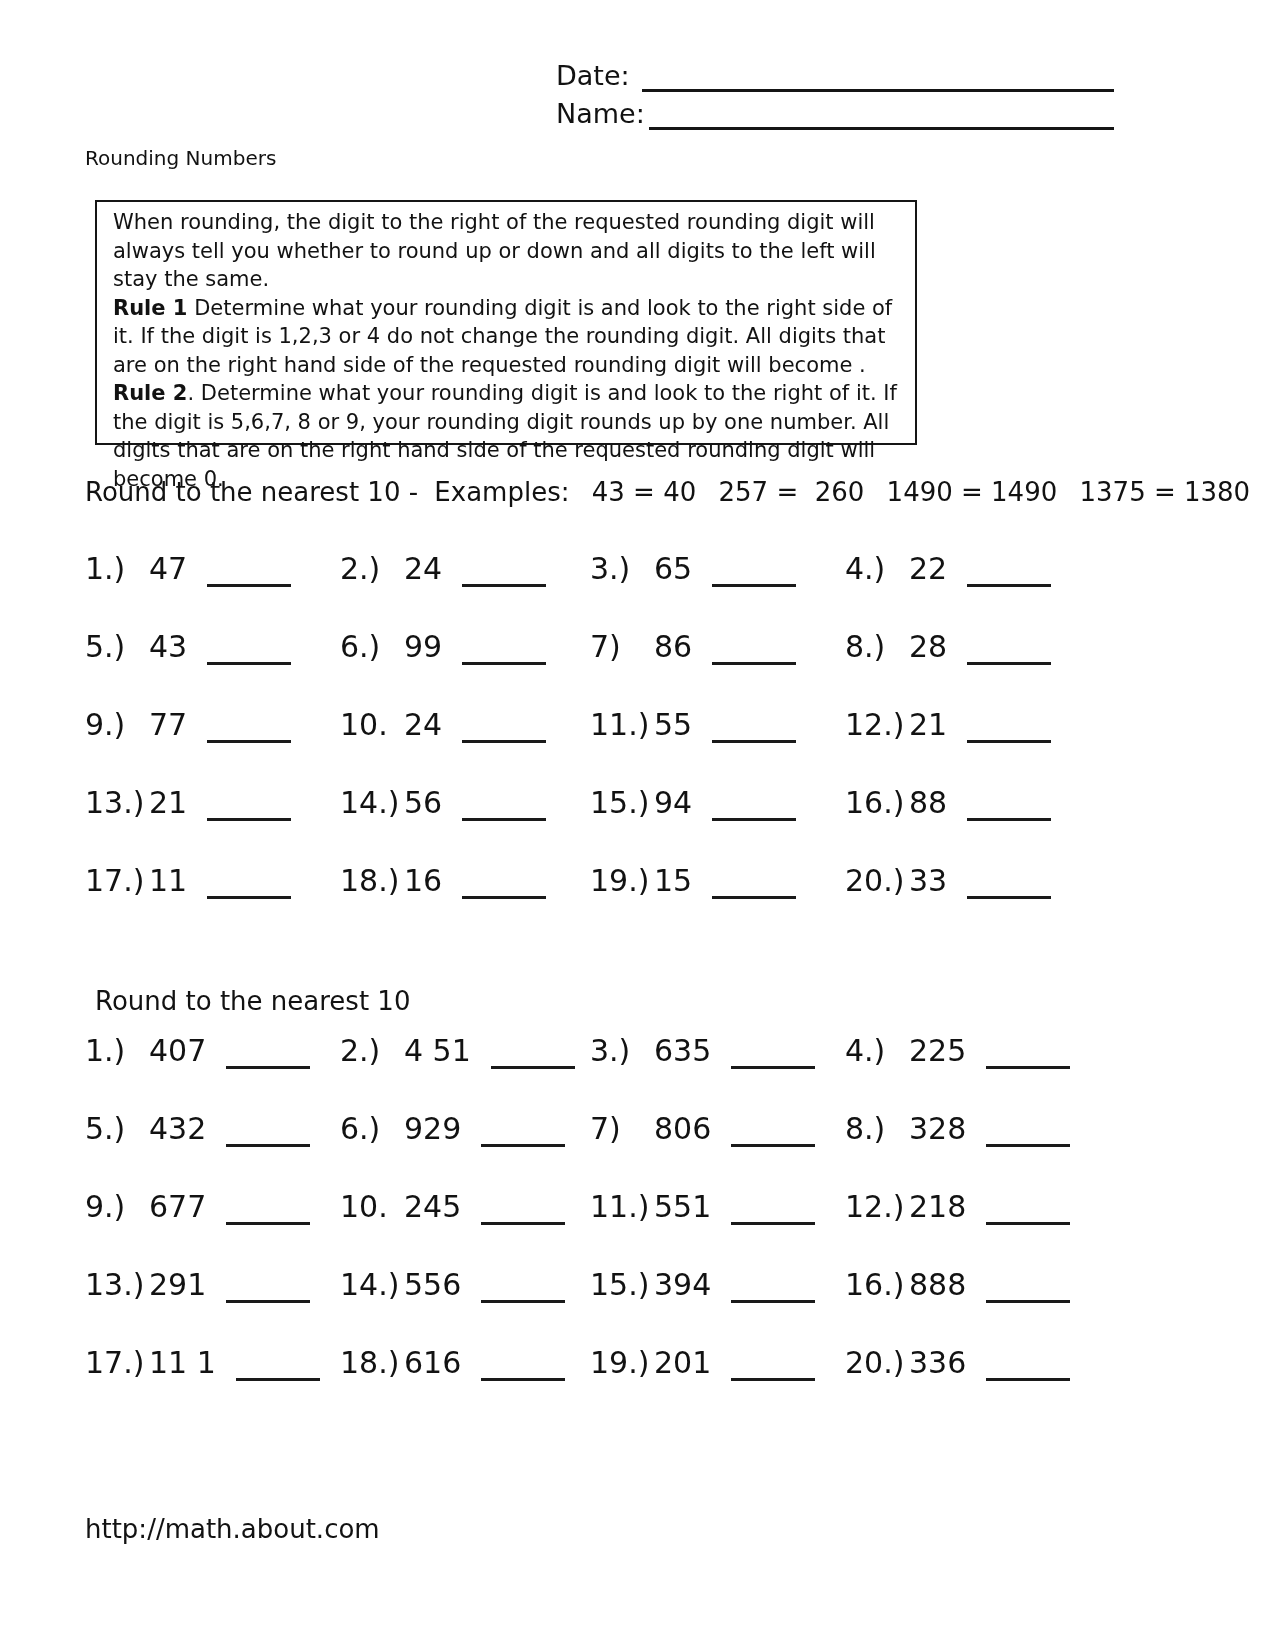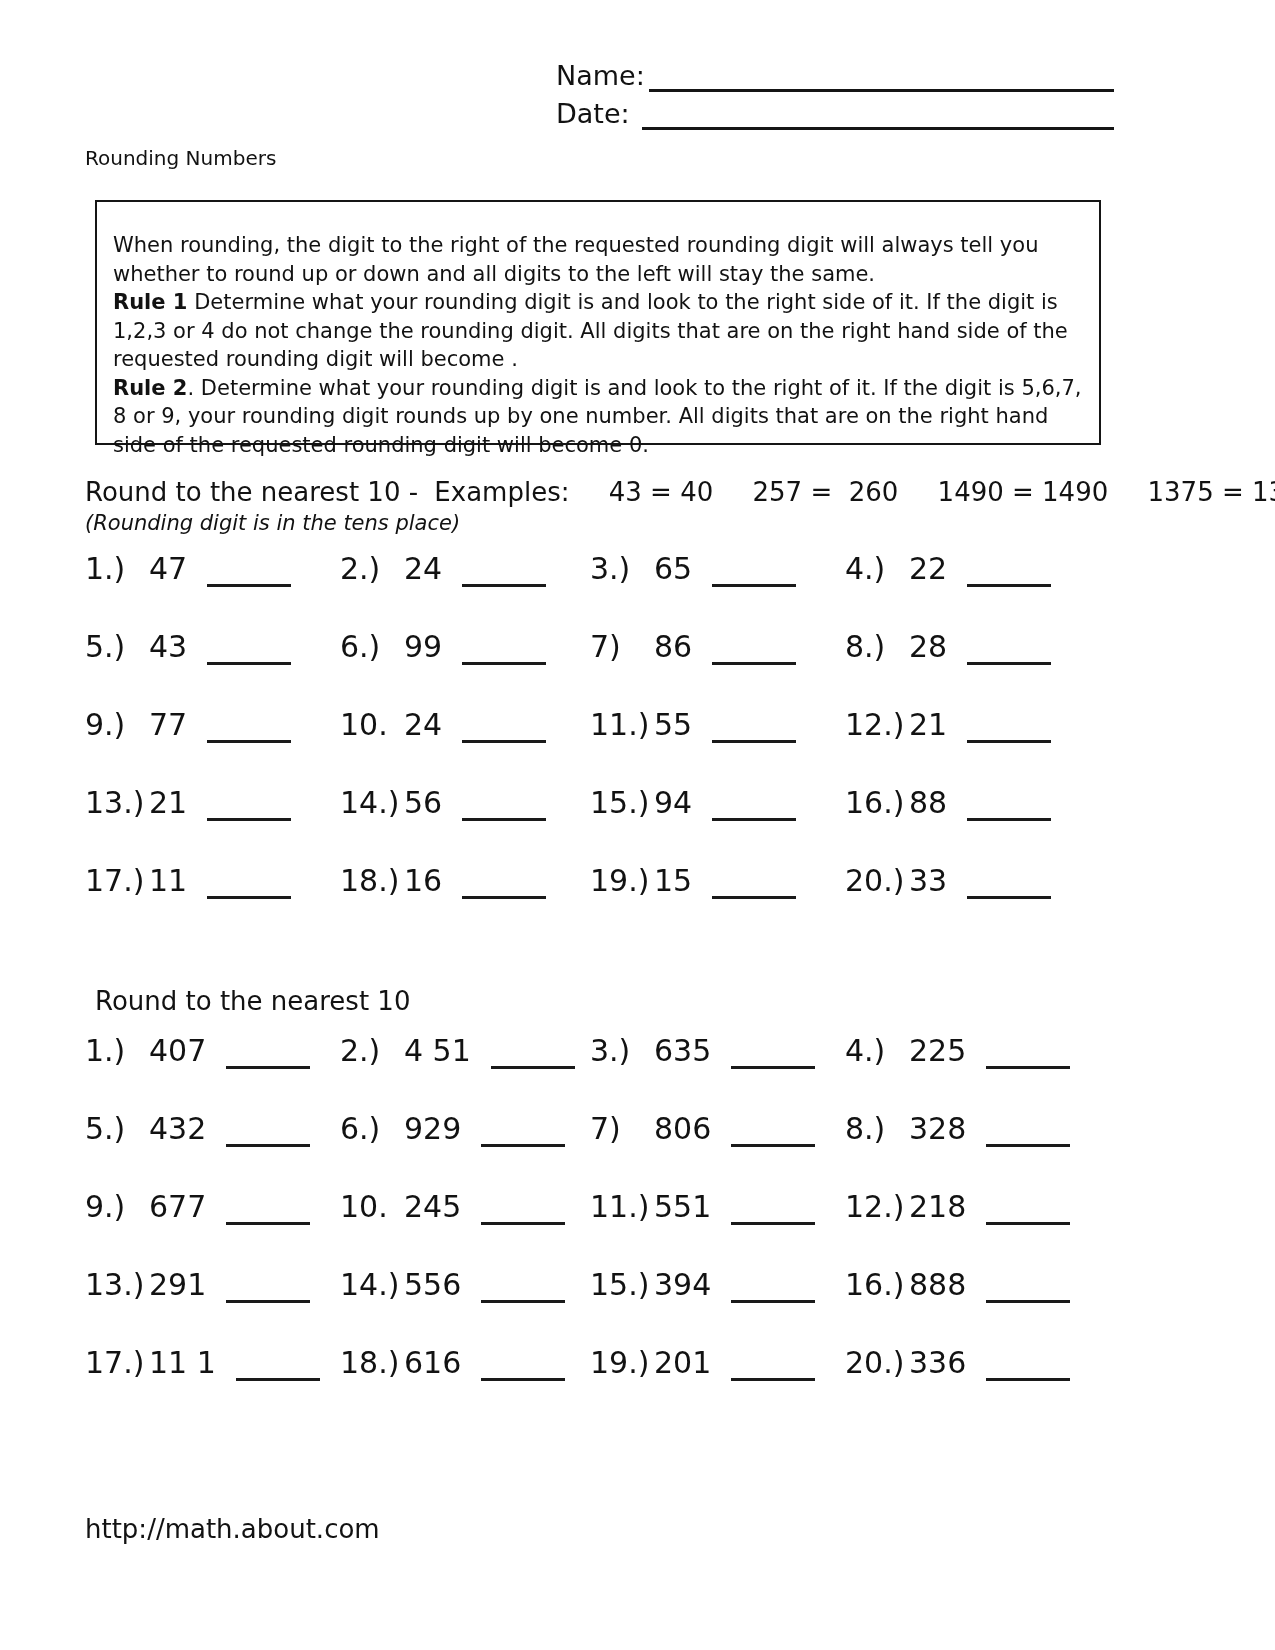--- a/index.html
+++ b/index.html
@@ -14,30 +14,30 @@
   .name-date { position:absolute; left:556px; top:60px; width:558px; font-size:27px; }
   .nd-row { display:flex; align-items:baseline; height:38px; }
   .nd-label { flex:0 0 auto; white-space:pre; }
   .nd-line { flex:1 1 auto; height:0; border-bottom:3px solid #151515; transform:translateY(7px); margin-left:4px; }
 
   
   .title { position:absolute; left:85px; top:146px; font-size:20px; font-weight:normal; }
 
   
   .rules-box {
-    position:absolute; left:95px; top:200px; width:1006px; height:245px;
-    border:2px solid #151515; padding:29px 16px;
+    position:absolute; left:95px; top:200px; width:822px; height:245px;
+    border:2px solid #151515; padding:6px 16px;
     font-size:21px; line-height:28.5px;
   }
   .rule-label { font-weight:bold; }
 
   
   .sec1-head { position:absolute; left:85px; top:477px; font-size:26px; white-space:nowrap; }
   .sec1-head .examples-label { margin-left:8px; }
-  .sec1-head .example { margin-left:31px; white-space:pre; }
+  .sec1-head .example { margin-left:14px; white-space:pre; }
   .subhead { position:absolute; left:85px; top:511px; font-size:21px; font-style:italic; }
 
   
   .problems {
     position:absolute; left:85px; width:1112px;
     display:grid; grid-template-columns:255px 250px 255px 352px; row-gap:34px;
   }
   #problems1 { top:551px; }
   #problems2 { top:1033px; }
   .problem { display:flex; align-items:baseline; font-size:30px; height:44px; white-space:pre; }
@@ -53,46 +53,45 @@
   
   .footer { position:absolute; left:85px; top:1514px; font-size:26px; }
 </style>
 </head>
 <body>
 
 <div class="page">
 
   <div class="name-date">
     <div class="nd-row">
-      <span class="nd-label">Name:</span>
+      <span class="nd-label">Date: </span>
       <span class="nd-line"></span>
     </div>
     <div class="nd-row">
-      <span class="nd-label">Date: </span>
+      <span class="nd-label">Name:</span>
       <span class="nd-line"></span>
     </div>
   </div>
 
   <h1 class="title">Rounding Numbers</h1>
 
   <div class="rules-box">
     <span>When rounding, the digit to the right of the requested rounding digit will always tell you whether to round up or down and all digits to the left will stay the same.</span><br>
     <span class="rule-label">Rule 1</span><span> Determine what your rounding digit is and look to the right side of it. If the digit is 1,2,3 or 4 do not change the rounding digit. All digits that are on the right hand side of the requested rounding digit will become .</span><br>
     <span class="rule-label">Rule 2</span><span>. Determine what your rounding digit is and look to the right of it. If the digit is 5,6,7, 8 or 9, your rounding digit rounds up by one number. All digits that are on the right hand side of the requested rounding digit will become 0.</span>
   </div>
 
   <div class="sec1-head">
     <span>Round to the nearest 10 -</span>
     <span class="examples-label">Examples:</span>
     <span class="example">43 = 40</span>
     <span class="example">257 =  260</span>
     <span class="example">1490 = 1490</span>
     <span class="example">1375 = 1380</span>
   </div>
-  <div class="subhead">(Rounding digit is in the tens place)</div>
 
   <div class="problems" id="problems1">
   <div class="problem">
     <span class="pnum">1.)</span>
     <span class="pval">47</span>
     <span class="pblank"></span>
   </div>
 
   <div class="problem">
     <span class="pnum">2.)</span>

